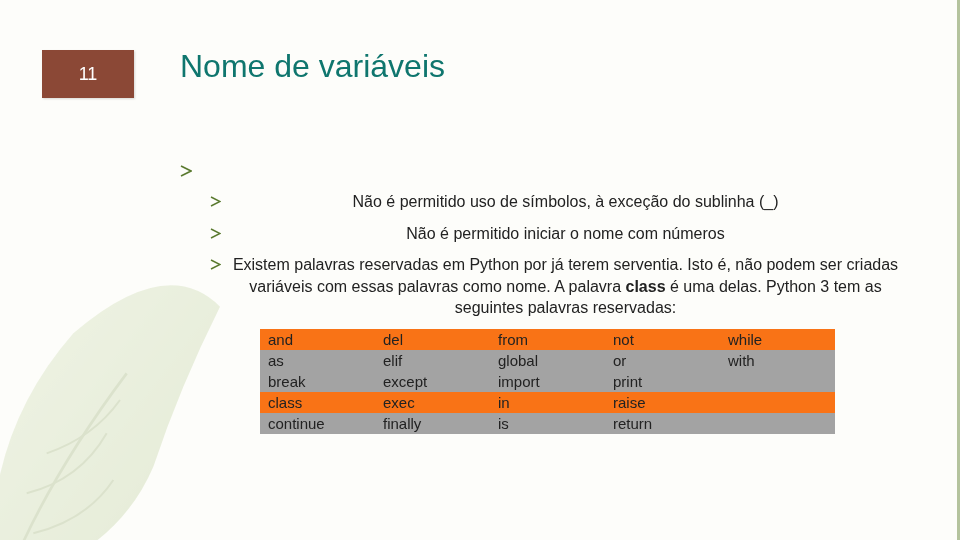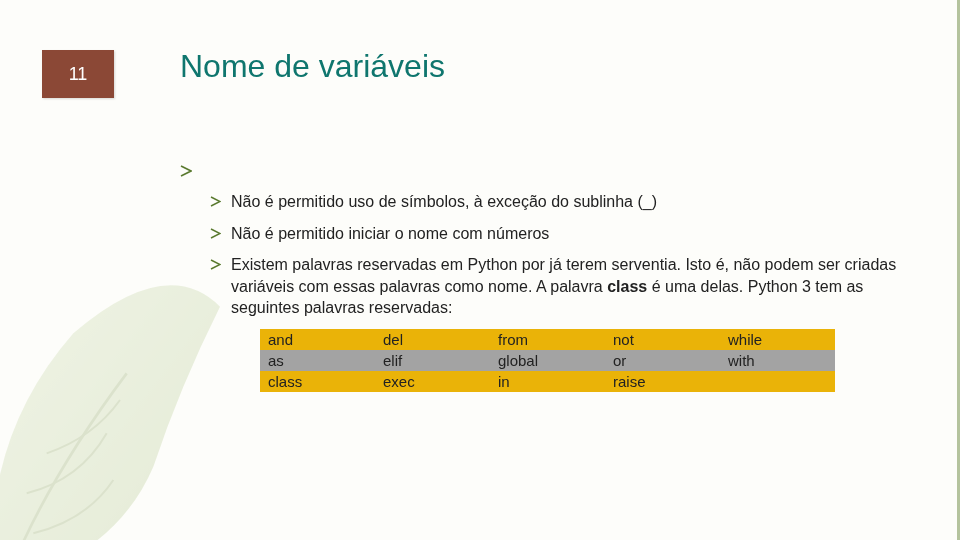--- a/index.html
+++ b/index.html
@@ -18,21 +18,21 @@
     width: 280px;
     height: 320px;
     opacity: 0.25;
     pointer-events: none;
     z-index: 0;
   }
   .page-badge {
     position: absolute;
     left: 42px;
     top: 50px;
-    width: 72px;
+    width: 92px;
     height: 48px;
     background: #8b4836;
     color: #fff;
     display: flex;
     align-items: center;
     justify-content: center;
     font-size: 18px;
     z-index: 2;
     box-shadow: 1px 1px 2px rgba(0,0,0,0.15);
   }
@@ -61,40 +61,40 @@
   }
   .bullet-l2 {
     display: flex;
     align-items: flex-start;
     margin-left: 30px;
     margin-bottom: 10px;
     font-size: 16px;
     color: #222;
     line-height: 1.35;
   }
-  .bullet-l2 .txt { flex: 1; }
+  .bullet-l2 .txt { flex: 1; text-align: center; }
   .arrow {
     display: inline-block;
     margin-right: 10px;
     margin-top: 5px;
     flex-shrink: 0;
   }
   .arrow svg { display: block; }
   .kw-table {
     margin-left: 80px;
     margin-top: 8px;
     border-collapse: collapse;
     font-size: 15px;
     color: #222;
   }
   .kw-table td {
     padding: 2px 10px 2px 8px;
     min-width: 115px;
   }
-  .kw-table tr.odd { background: #eab308; }
+  .kw-table tr.odd { background: #f97316; }
   .kw-table tr.even { background: #a3a3a3; margin-top: 24px; }
   .right-line {
     position: absolute;
     right: 0;
     top: 0;
     width: 3px;
     height: 100%;
     background: #6b8a3f;
     opacity: 0.5;
     z-index: 1;
@@ -171,23 +171,37 @@
           <td>not</td>
           <td>while</td>
         </tr>
         <tr class="even">
           <td>as</td>
           <td>elif</td>
           <td>global</td>
           <td>or</td>
           <td>with</td>
         </tr>
+        <tr class="even">
+          <td>break</td>
+          <td>except</td>
+          <td>import</td>
+          <td>print</td>
+          <td></td>
+        </tr>
         <tr class="odd">
           <td>class</td>
           <td>exec</td>
           <td>in</td>
           <td>raise</td>
           <td></td>
         </tr>
+        <tr class="even">
+          <td>continue</td>
+          <td>finally</td>
+          <td>is</td>
+          <td>return</td>
+          <td></td>
+        </tr>
       </tbody>
   </table>
 
 </div>
 
 </body></html>

